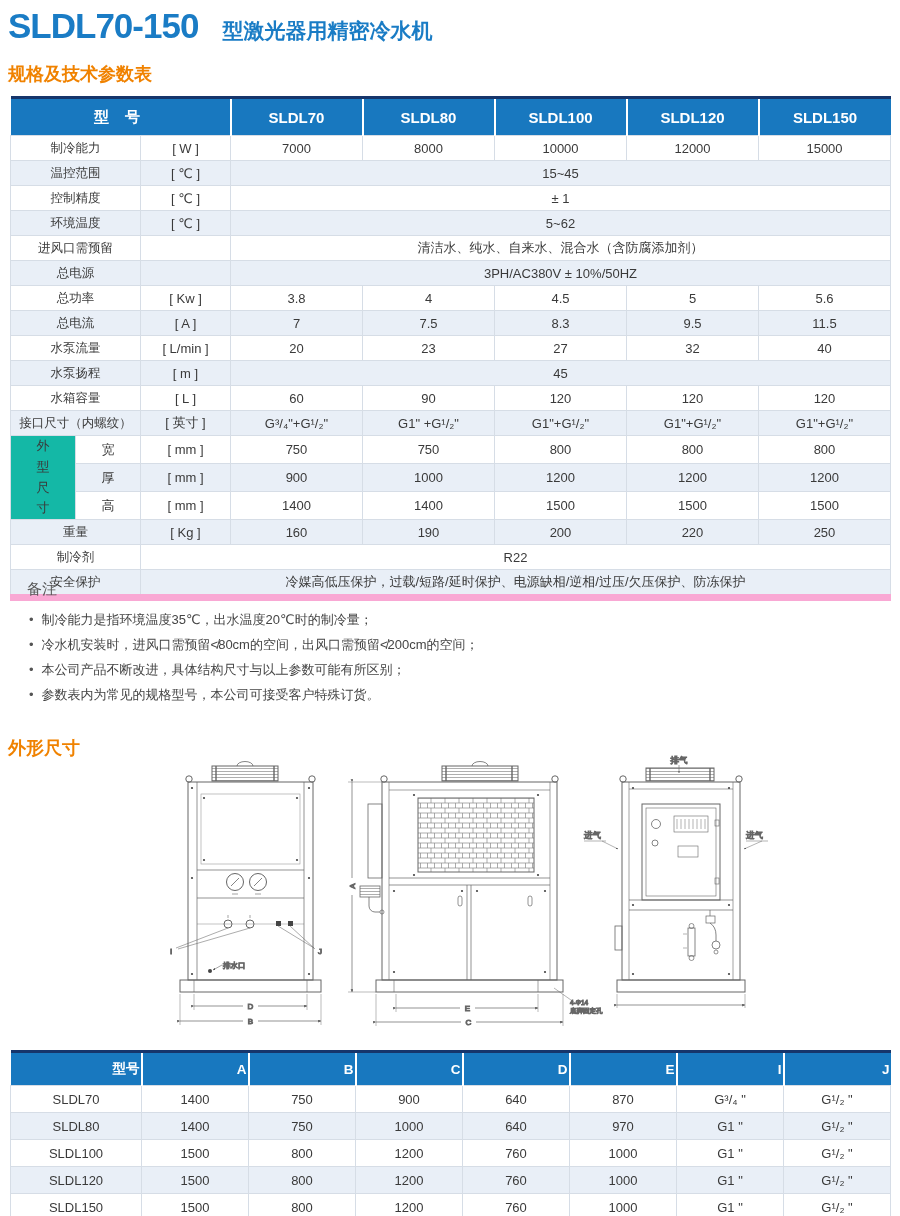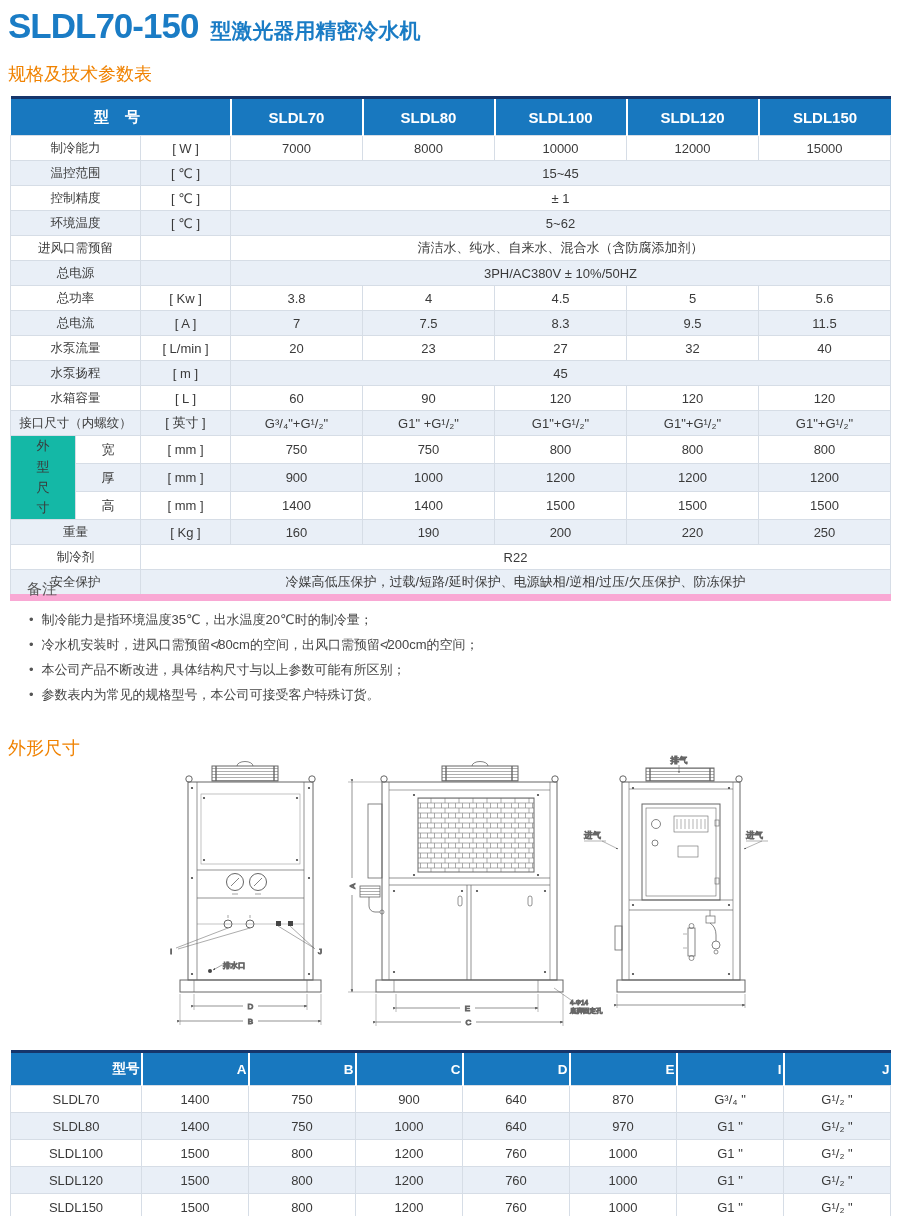--- a/index.html
+++ b/index.html
@@ -2,22 +2,22 @@
 <html><head>
 <meta charset="utf-8">
 <style>
   html,body{margin:0;padding:0;background:#fff;}
   body{width:900px;height:1216px;font-family:"Liberation Sans","DejaVu Sans",sans-serif;color:#333;position:relative;overflow:hidden;}
   .page{position:relative;width:900px;height:1216px;}
 
   
   .title{position:absolute;left:8px;top:6px;white-space:nowrap;}
   .title .model{color:#1a7cc5;font-size:35px;font-weight:bold;letter-spacing:-1px;vertical-align:baseline;margin-top:12px;}
-  .title .suffix{color:#1a7cc5;font-size:21px;font-weight:bold;margin-left:12px;}
-  .sec-title{position:absolute;left:8px;color:#f08200;font-size:18px;font-weight:normal;}
+  .title .suffix{color:#1a7cc5;font-size:21px;font-weight:bold;margin-left:24px;}
+  .sec-title{position:absolute;left:8px;color:#f08200;font-size:18px;font-weight:bold;}
   .sec-spec{top:62px;}
   .sec-outline{top:736px;}
 
   
   table{border-collapse:collapse;table-layout:fixed;}
   .spec{position:absolute;left:10px;top:96px;width:880px;font-size:13px;border-top:3px solid #16356b;border-bottom:7px solid #f9a8d4;}
   .spec th{background:#1878bf;color:#fff;height:34px;font-size:15px;font-weight:bold;border-left:2px solid #fff;}
   .spec th:first-child{border-left:none;letter-spacing:6px;}
   .spec td{height:24px;text-align:center;border:1px solid #d6dde6;padding:0 2px;color:#3a3a3a;}
   .spec tbody tr:nth-child(even) td{background:#e9eff7;}

